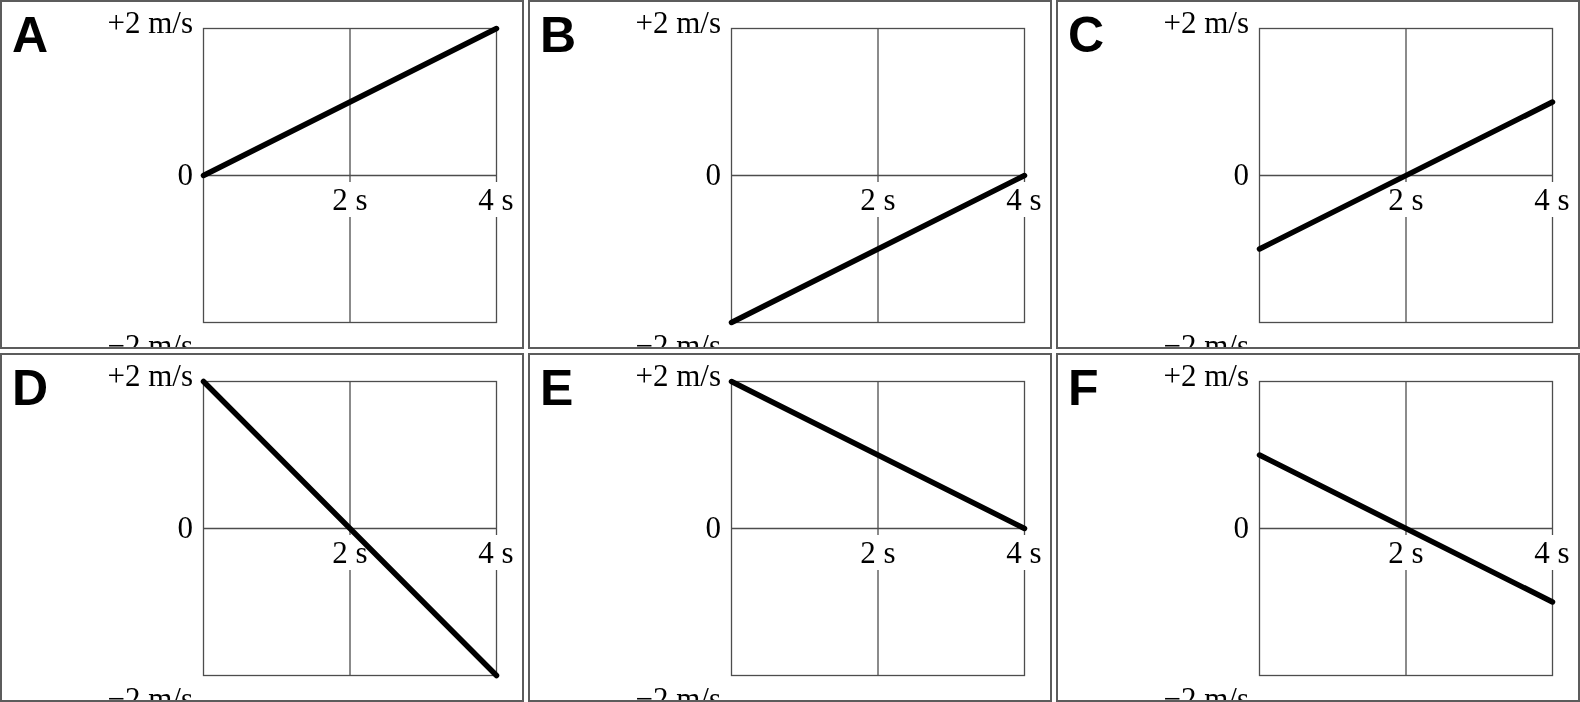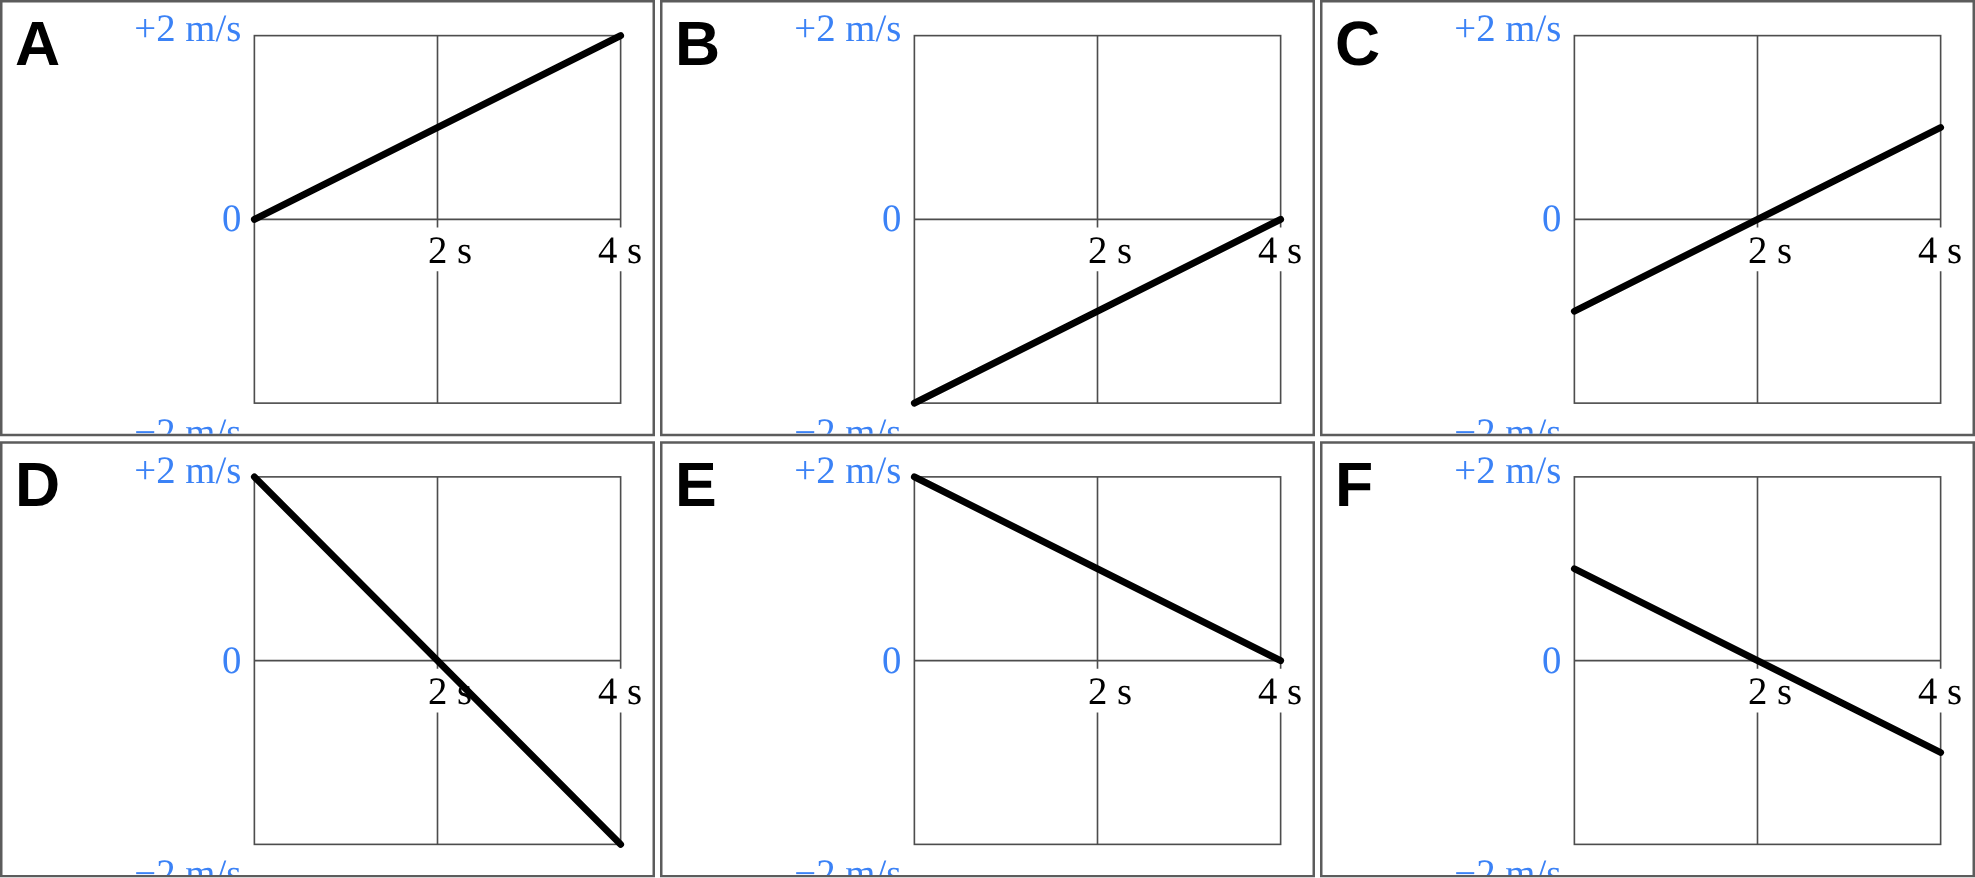--- a/index.html
+++ b/index.html
@@ -43,40 +43,40 @@
     height: 345px;
   }
   svg.axes { z-index: 1; }
   svg.dataline { z-index: 3; }
   .ylab {
     position: absolute;
     right: 329px;
     font-size: 31px;
     line-height: 36px;
     white-space: nowrap;
-    color: #3b82f6;
+    color: #000000;
     z-index: 2;
     text-align: right;
   }
   .ylab.top { top: 3px; }
   .ylab.mid { top: 155px; }
   .ylab.bot { top: 290px; margin-top: 36px; }
   .xlab {
     position: absolute;
     top: 180px;
     transform: translateX(-50%);
     font-size: 31px;
     line-height: 35px;
     white-space: nowrap;
     color: #000000;
     background: #ffffff;
     padding: 0 5px;
     z-index: 2;
   }
-  .xlab.x2 { left: 348px; margin-left: 10px; }
+  .xlab.x2 { left: 348px; }
   .xlab.x4 { left: 494px; }
 </style>
 </head>
 <body>
 
 <div id="figure">
   <figure class="panel">
     <div class="panel-letter">A</div>
     <svg class="axes" viewBox="0 0 520 345" xmlns="http://www.w3.org/2000/svg">
       <rect class="plot-box" x="201.5" y="26.5" width="293" height="294" fill="none" stroke-width="1.3" stroke="#4d4d4d"></rect>

